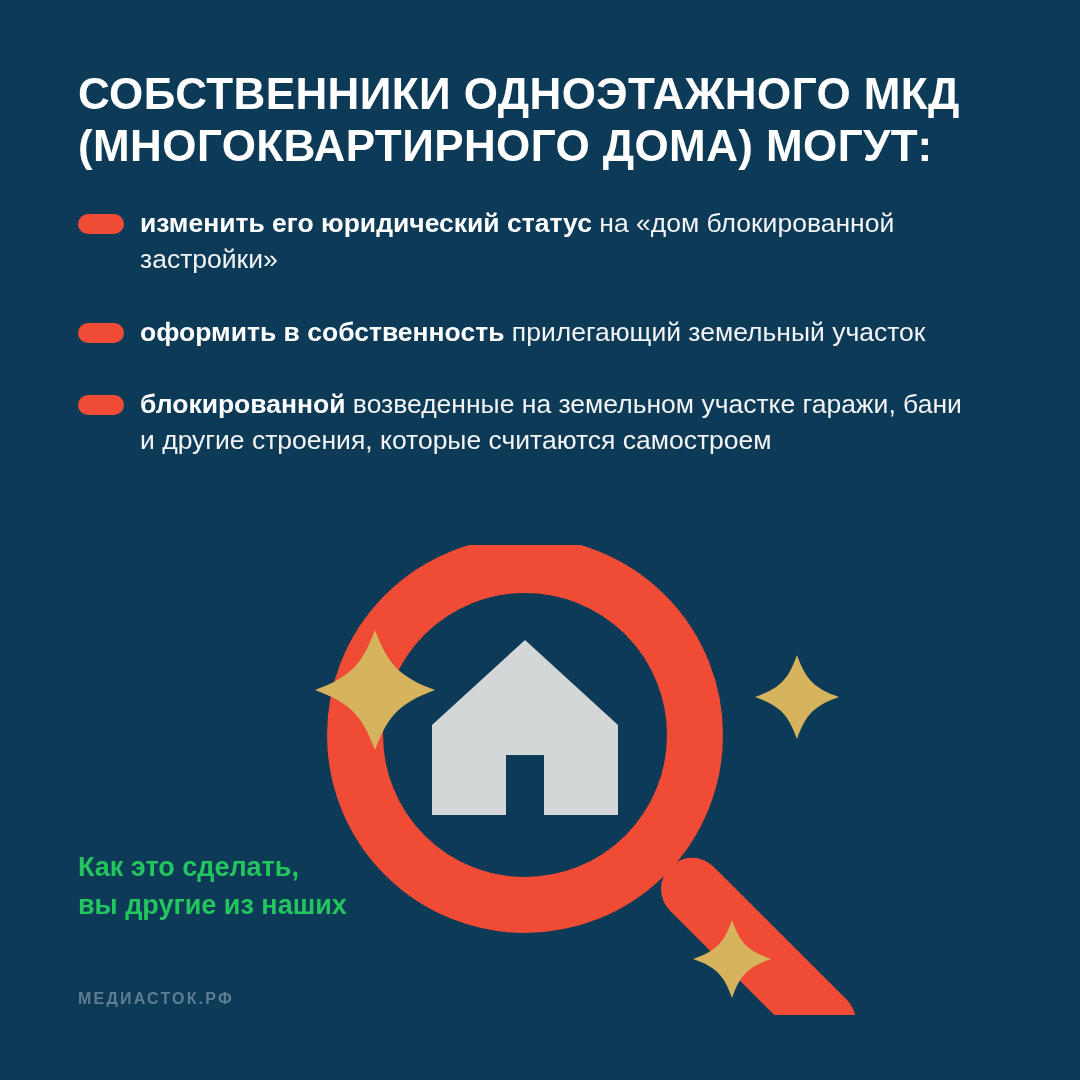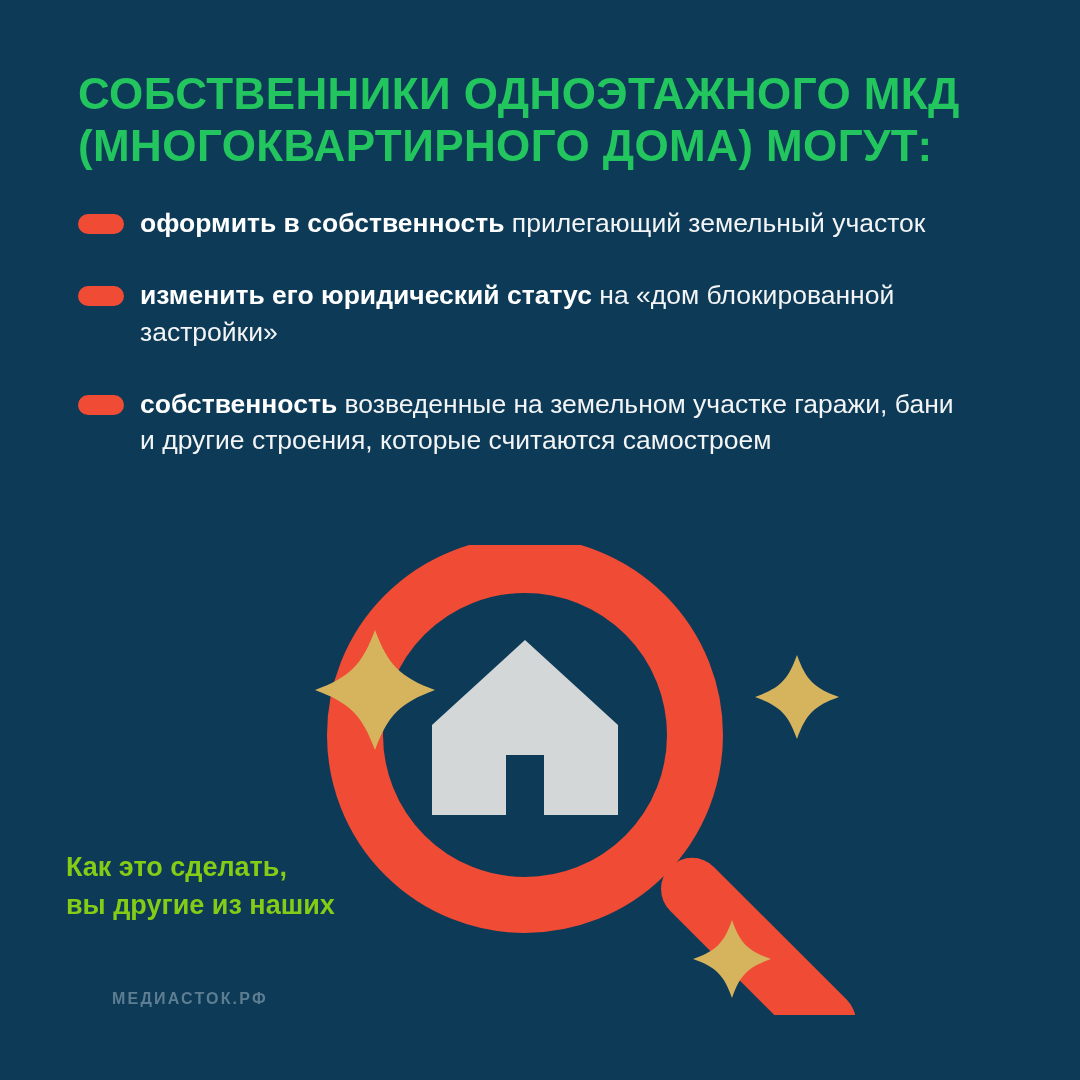--- a/index.html
+++ b/index.html
@@ -19,21 +19,21 @@
     inset: 0;
     background: #0d3a56;
   }
 
   
   .title {
     position: absolute;
     left: 78px;
     top: 68px;
     width: 940px;
-    color: #22c55e;
+    color: #ffffff;
     font-size: 44px;
     line-height: 1.18;
     font-weight: bold;
     letter-spacing: 0.4px;
     text-transform: uppercase;
   }
   .title .line {
     display: block;
     white-space: nowrap;
   }
@@ -75,70 +75,69 @@
     position: absolute;
     left: 300px;
     top: 545px;
     width: 700px;
     height: 470px;
   }
 
   
   .footer-note {
     position: absolute;
-    left: 66px;
+    left: 78px;
     top: 848px;
-    color: #84cc16;
+    color: #22c55e;
     font-size: 27px;
     font-weight: bold;
     line-height: 1.42;
   }
   .footer-note .line { display: block; }
 
   .brand {
     position: absolute;
     left: 78px;
     top: 990px;
     color: #5d7e92;
     font-size: 16px;
     font-weight: bold;
     letter-spacing: 2.2px;
-    margin-left: 34px;
   }
 </style>
 </head>
 <body>
 
 <div class="card">
 
   <div class="title">
     <span class="line">СОБСТВЕННИКИ ОДНОЭТАЖНОГО МКД</span>
     <span class="line">(МНОГОКВАРТИРНОГО ДОМА) МОГУТ:</span>
   </div>
 
   <div class="bullets">
 
     <div class="bullet-row">
       <span class="bullet-mark"></span>
       <div class="bullet-text">
+        <b>изменить его юридический статус</b><span> на «дом блокированной застройки»</span>
+      </div>
+    </div>
+
+    <div class="bullet-row">
+      <span class="bullet-mark"></span>
+      <div class="bullet-text">
         <b>оформить в собственность</b><span> прилегающий земельный участок</span>
       </div>
     </div>
 
     <div class="bullet-row">
       <span class="bullet-mark"></span>
       <div class="bullet-text">
-        <b>изменить его юридический статус</b><span> на «дом блокированной застройки»</span>
-      </div>
-    </div>
-
-    <div class="bullet-row">
-      <span class="bullet-mark"></span>
-      <div class="bullet-text">
-        <b>собственность</b><span> возведенные на земельном участке гаражи, бани и другие строения, которые считаются самостроем</span>
+        <b>блокированной</b><span> возведенные на земельном участке гаражи, бани и другие строения, которые считаются самостроем</span>
       </div>
     </div>
 
   </div>
 
   <div class="illustration">
     <svg width="700" height="470" viewBox="0 0 700 470" xmlns="http://www.w3.org/2000/svg">
 
       <g>
         <rect x="392" y="300" width="250" height="62" rx="31" transform="rotate(45 392 300)" fill="#ef4b35"></rect>

